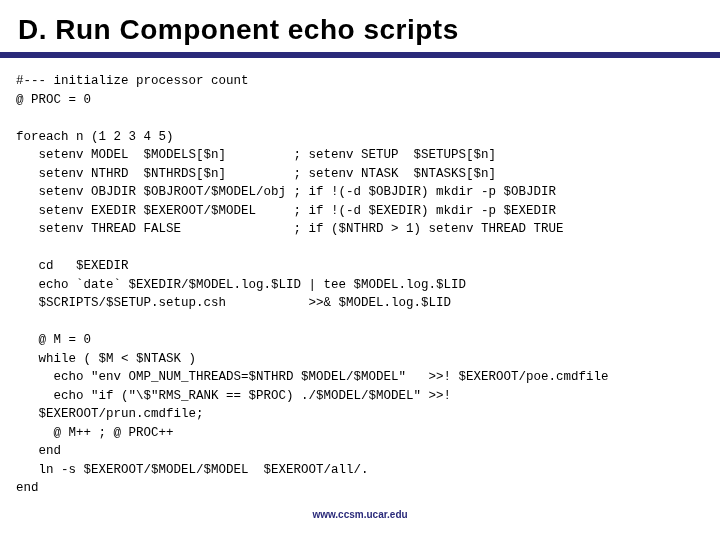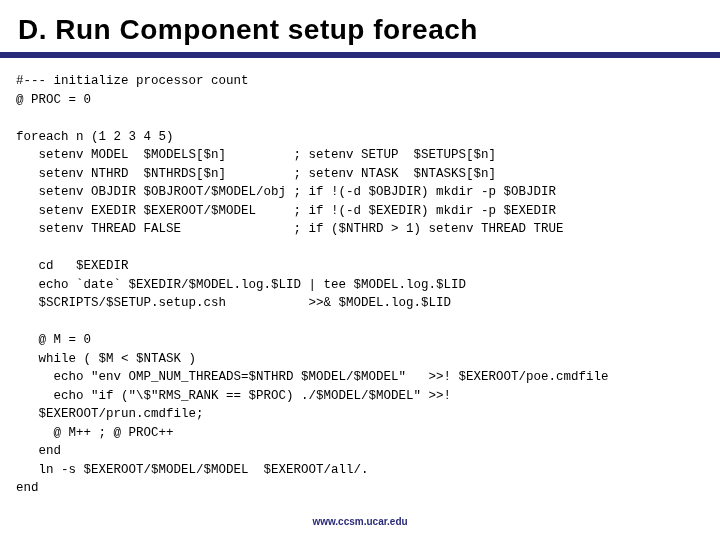--- a/index.html
+++ b/index.html
@@ -33,34 +33,34 @@
   .code {
     font-family: "Courier New", Courier, monospace;
     font-size: 12.5px;
     line-height: 1.48;
     white-space: pre;
     color: #000;
     padding: 14px 0 0 16px;
   }
   .footer {
     position: absolute;
-    bottom: 13px;
+    bottom: 20px;
     left: 0;
     width: 100%;
     text-align: center;
     font-size: 10px;
     font-weight: bold;
     color: #2a2a7a;
   }
 </style>
 </head>
 <body>
 
 <div class="slide">
-  <div class="title">D. Run Component setup foreach</div>
+  <div class="title">D. Run Component echo scripts</div>
   <div class="rule"></div>
   <div class="code">#--- initialize processor count
 @ PROC = 0
 
 foreach n (1 2 3 4 5)
    setenv MODEL  $MODELS[$n]         ; setenv SETUP  $SETUPS[$n]
    setenv NTHRD  $NTHRDS[$n]         ; setenv NTASK  $NTASKS[$n]
    setenv OBJDIR $OBJROOT/$MODEL/obj ; if !(-d $OBJDIR) mkdir -p $OBJDIR
    setenv EXEDIR $EXEROOT/$MODEL     ; if !(-d $EXEDIR) mkdir -p $EXEDIR
    setenv THREAD FALSE               ; if ($NTHRD &gt; 1) setenv THREAD TRUE

